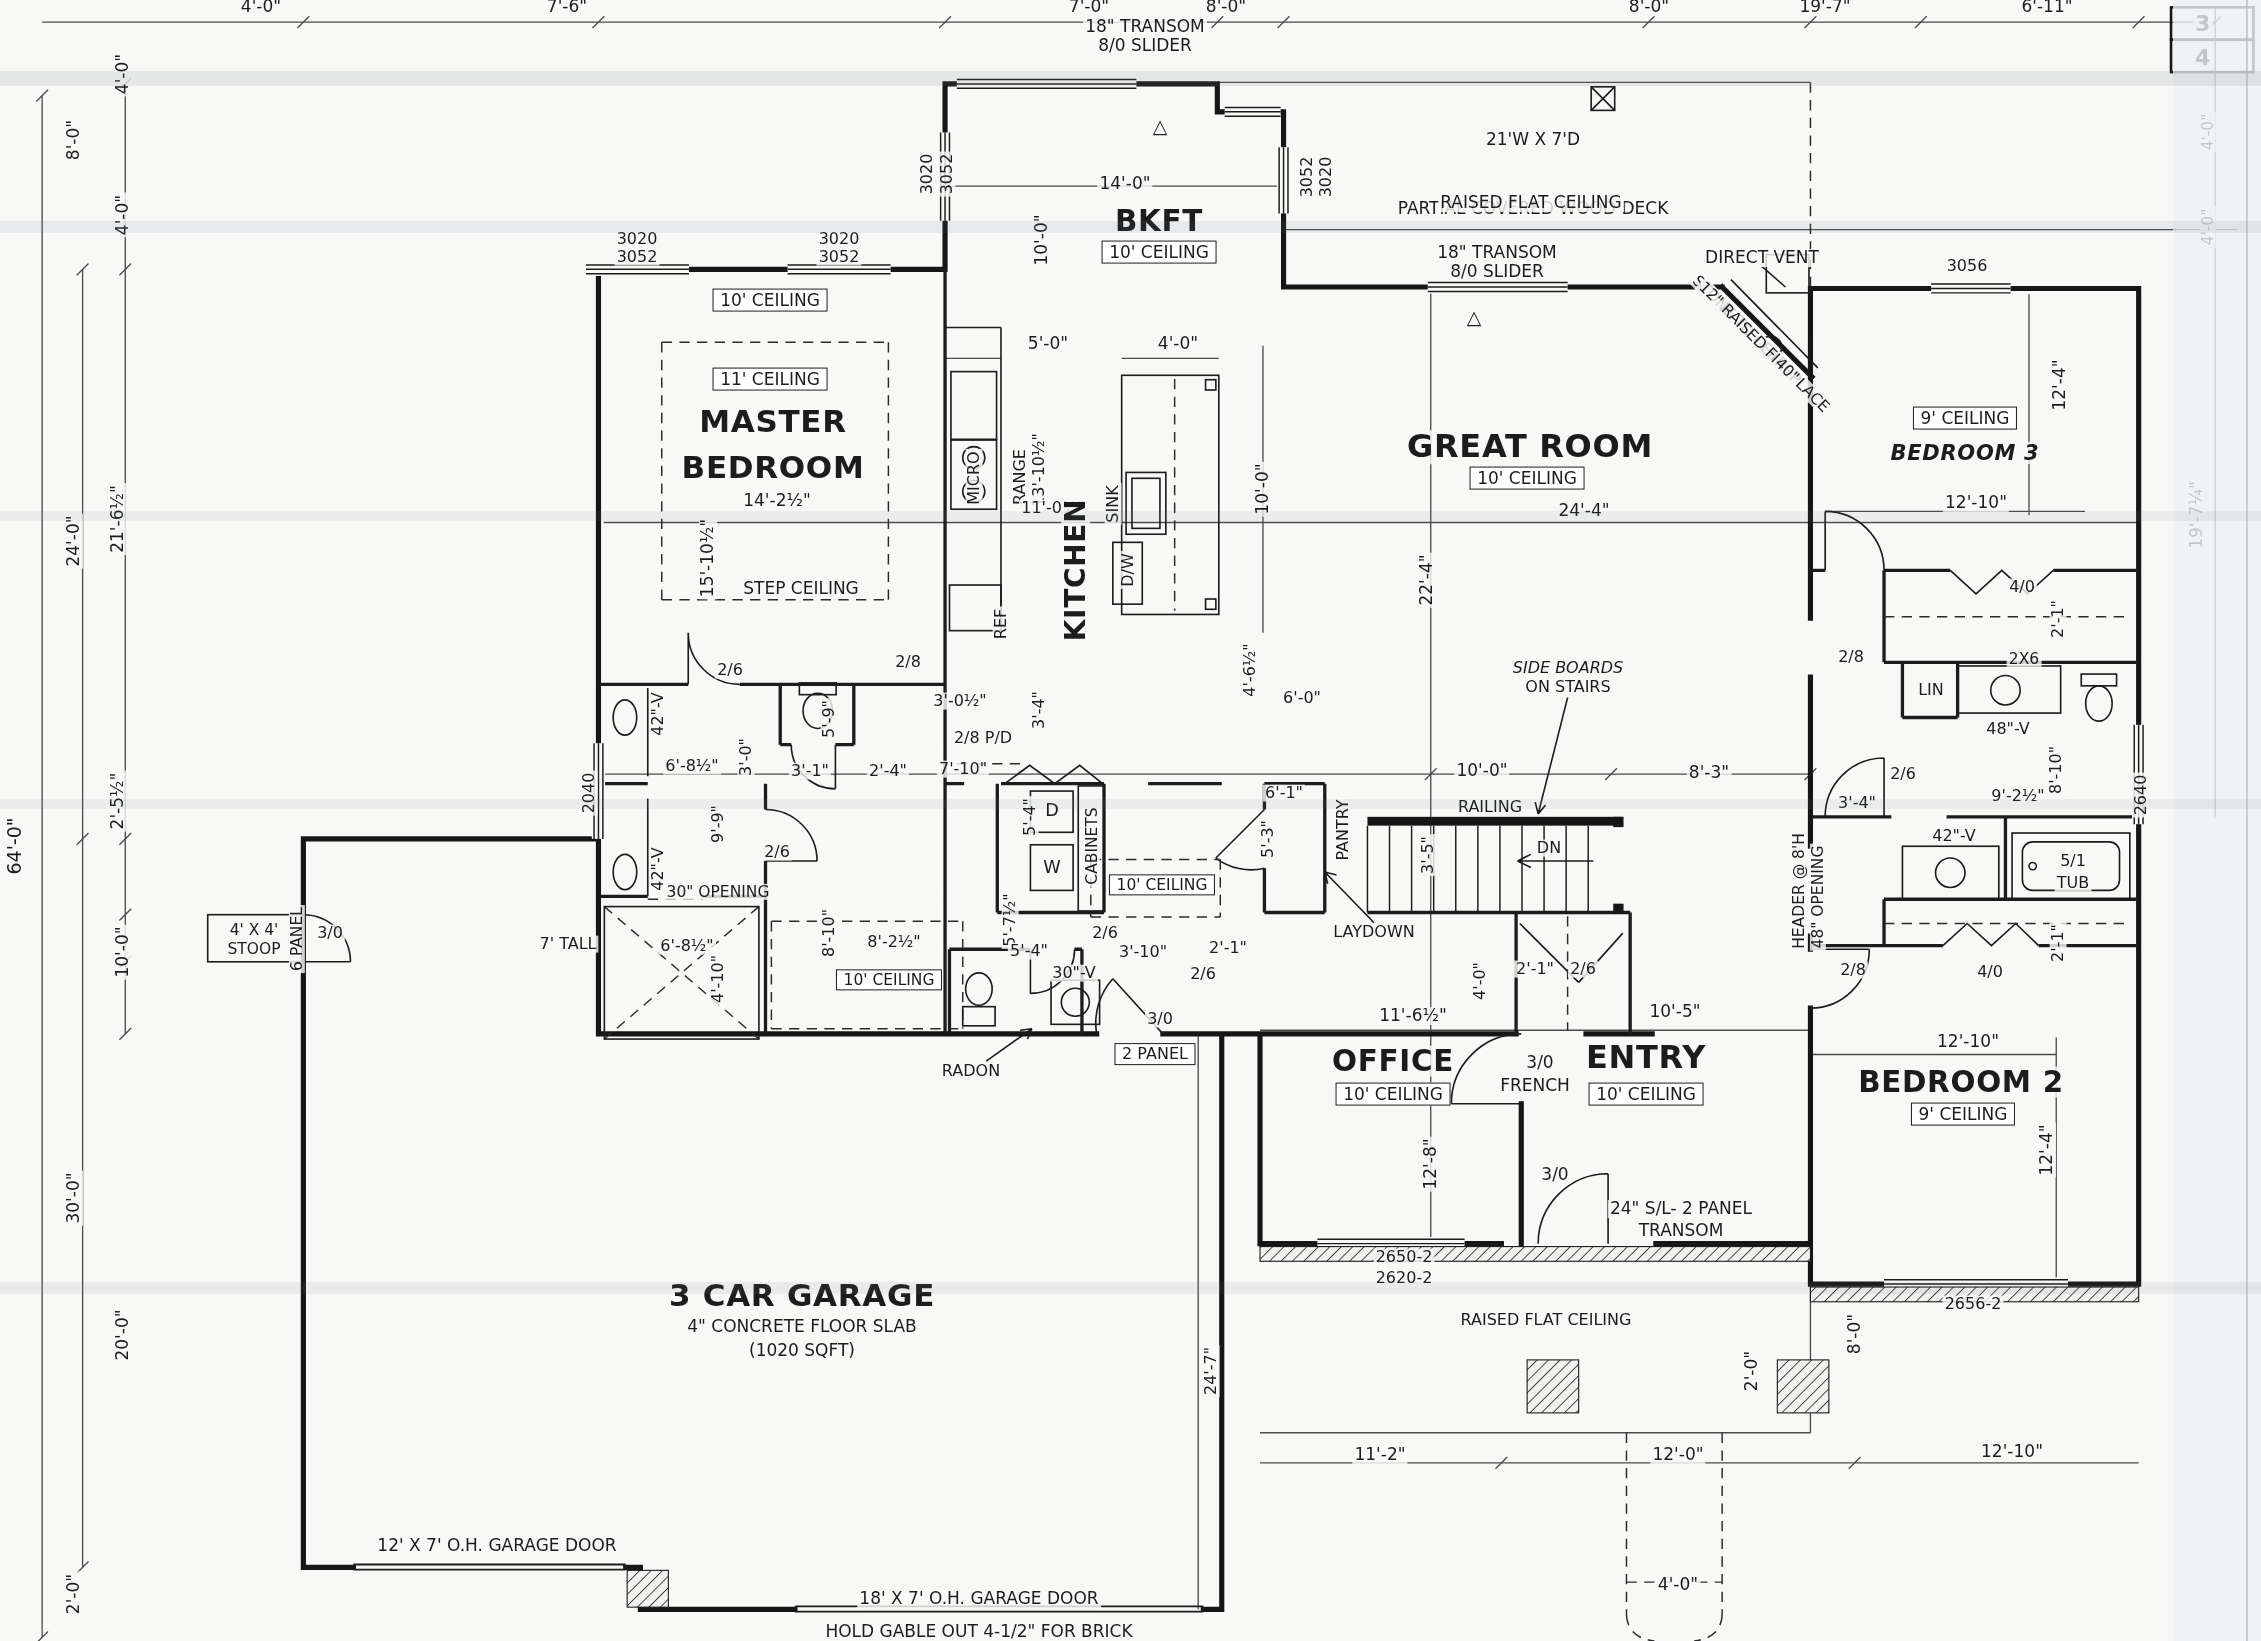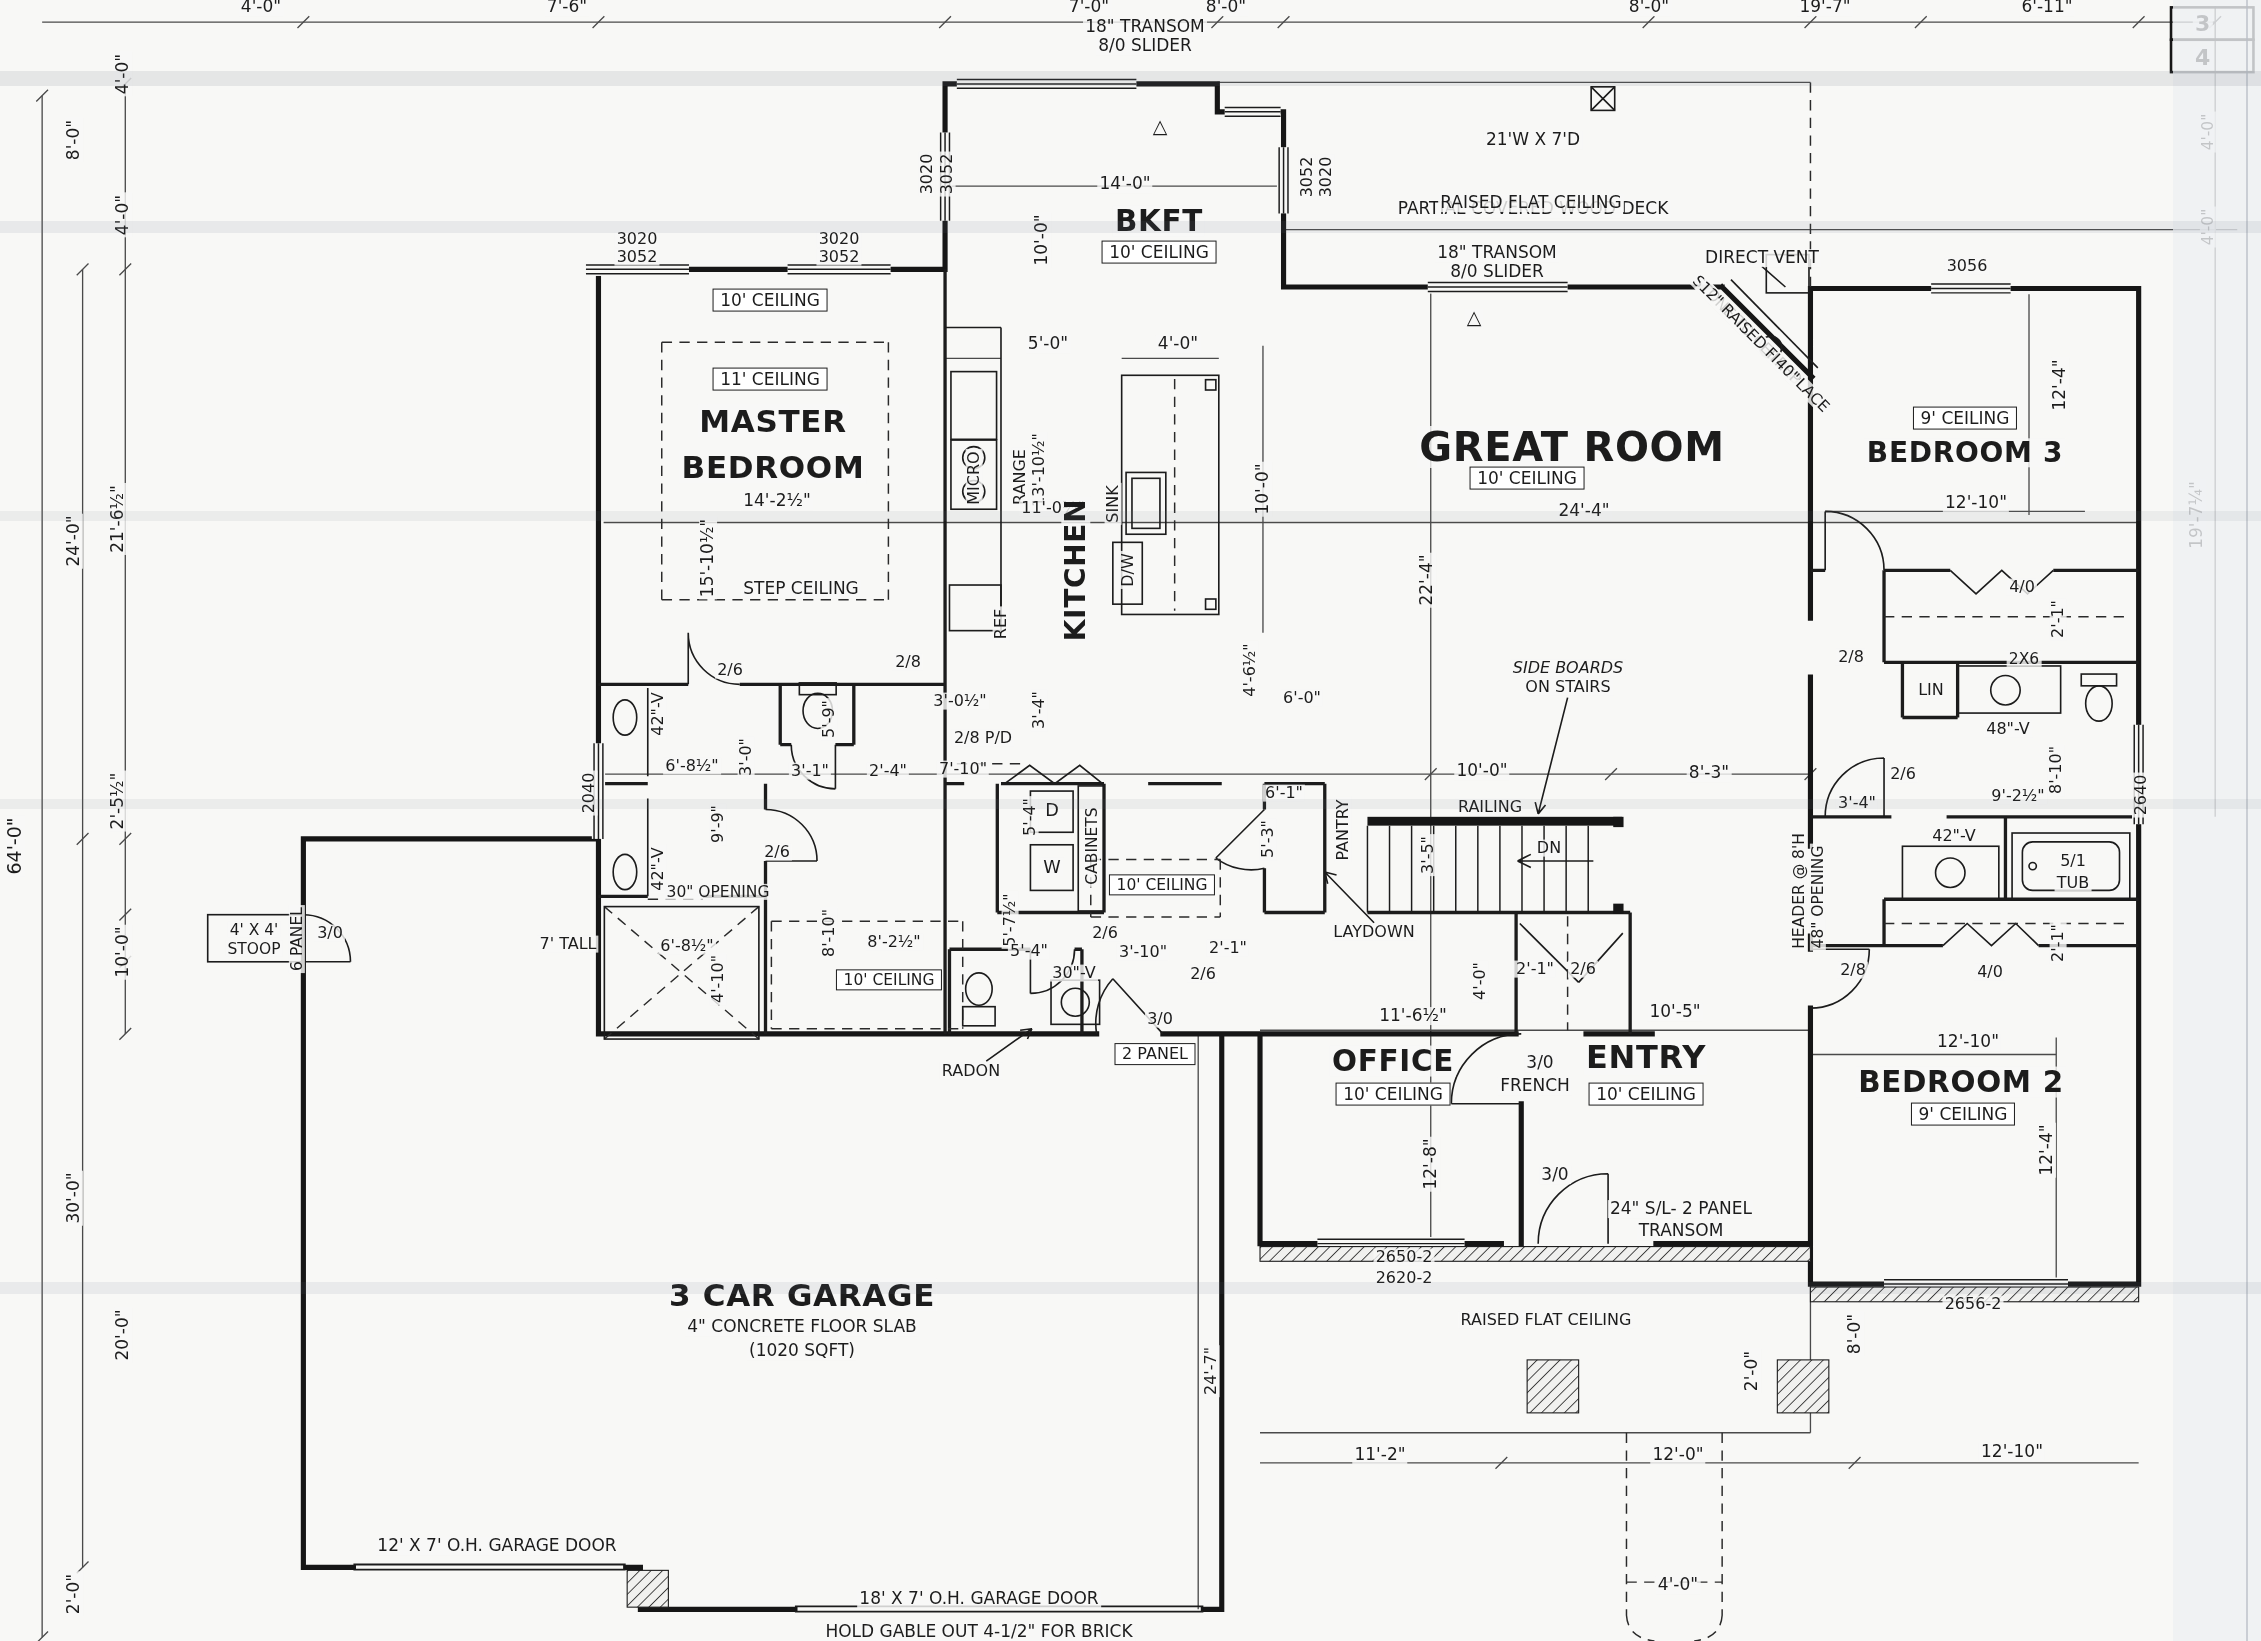--- a/index.html
+++ b/index.html
@@ -307,21 +307,21 @@
       <div class="lbl" style="left: 1053px; top: 508px; font-size: 16px; transform: translate(-50%, -50%);">11'-0½"</div>
       <div class="lbl" style="left: 1048px; top: 344px; font-size: 17px; transform: translate(-50%, -50%);">5'-0"</div>
       <div class="lbl" style="left: 1178px; top: 344px; font-size: 17px; transform: translate(-50%, -50%);">4'-0"</div>
       <div class="lbl" style="left: 1113px; top: 504px; font-size: 16px; transform: translate(-50%, -50%) rotate(-90deg);">SINK</div>
       <div class="lbl" style="left: 1128px; top: 570px; font-size: 16px; transform: translate(-50%, -50%) rotate(-90deg);">D/W</div>
       <div class="lbl" style="left: 1263px; top: 489px; font-size: 17px; transform: translate(-50%, -50%) rotate(-90deg);">10'-0"</div>
       <div class="lbl" style="left: 1001px; top: 624px; font-size: 16px; transform: translate(-50%, -50%) rotate(-90deg);">REF</div>
       <div class="lbl ttl" style="left: 1076px; top: 570px; font-size: 28px; transform: translate(-50%, -50%) rotate(-90deg);">KITCHEN</div>
       <div class="lbl" style="left: 1250px; top: 670px; font-size: 16px; transform: translate(-50%, -50%) rotate(-90deg);">4'-6½"</div>
       <div class="lbl" style="left: 1302px; top: 698px; font-size: 16px; transform: translate(-50%, -50%);">6'-0"</div>
-      <div class="lbl ttl" style="left: 1530px; top: 447px; font-size: 40px; transform: translate(-50%, -50%); margin-left: 42px;">GREAT ROOM</div>
+      <div class="lbl ttl" style="left: 1530px; top: 447px; font-size: 32px; transform: translate(-50%, -50%);">GREAT ROOM</div>
       <div class="lbl boxed" style="left: 1527px; top: 478px; font-size: 17px; transform: translate(-50%, -50%);">10' CEILING</div>
       <div class="lbl" style="left: 1584px; top: 511px; font-size: 17px; transform: translate(-50%, -50%);">24'-4"</div>
       <div class="lbl" style="left: 1427px; top: 580px; font-size: 17px; transform: translate(-50%, -50%) rotate(-90deg);">22'-4"</div>
       <div class="lbl" style="left: 1747px; top: 330px; font-size: 15.5px; transform: translate(-50%, -50%) rotate(45deg);">STONE TO CEILING</div>
       <div class="lbl" style="left: 1764px; top: 347px; font-size: 15.5px; transform: translate(-50%, -50%) rotate(45deg);">12" RAISED FIREPLACE</div>
       <div class="lbl" style="left: 1787px; top: 370px; font-size: 15.5px; transform: translate(-50%, -50%) rotate(45deg);">40"</div>
       <div class="lbl" style="left: 1568px; top: 668px; font-size: 16px; transform: translate(-50%, -50%); font-style: italic;">SIDE BOARDS</div>
       <div class="lbl" style="left: 1568px; top: 687px; font-size: 16px; transform: translate(-50%, -50%);">ON STAIRS</div>
       <div class="lbl" style="left: 1482px; top: 771px; font-size: 17px; transform: translate(-50%, -50%);">10'-0"</div>
       <div class="lbl" style="left: 1709px; top: 773px; font-size: 17px; transform: translate(-50%, -50%);">8'-3"</div>
@@ -346,21 +346,21 @@
       <div class="lbl" style="left: 1143px; top: 952px; font-size: 16px; transform: translate(-50%, -50%);">3'-10"</div>
       <div class="lbl" style="left: 1203px; top: 974px; font-size: 16px; transform: translate(-50%, -50%);">2/6</div>
       <div class="lbl" style="left: 1074px; top: 973px; font-size: 16px; transform: translate(-50%, -50%);">30"-V</div>
       <div class="lbl" style="left: 1160px; top: 1019px; font-size: 16px; transform: translate(-50%, -50%);">3/0</div>
       <div class="lbl boxed" style="left: 1155px; top: 1054px; font-size: 16px; transform: translate(-50%, -50%);">2 PANEL</div>
       <div class="lbl" style="left: 971px; top: 1071px; font-size: 16px; transform: translate(-50%, -50%);">RADON</div>
       <div class="lbl" style="left: 894px; top: 942px; font-size: 16px; transform: translate(-50%, -50%);">8'-2½"</div>
       <div class="lbl boxed" style="left: 889px; top: 980px; font-size: 15.5px; transform: translate(-50%, -50%);">10' CEILING</div>
       <div class="lbl boxed" style="left: 1162px; top: 885px; font-size: 15.5px; transform: translate(-50%, -50%);">10' CEILING</div>
       <div class="lbl boxed" style="left: 1965px; top: 418px; font-size: 17px; transform: translate(-50%, -50%);">9' CEILING</div>
-      <div class="lbl ttl" style="left: 1965px; top: 453px; font-size: 28px; transform: translate(-50%, -50%);">BEDROOM 3</div>
+      <div class="lbl ttl" style="left: 1965px; top: 453px; font-size: 21px; transform: translate(-50%, -50%); font-style: italic;">BEDROOM 3</div>
       <div class="lbl" style="left: 1976px; top: 503px; font-size: 17px; transform: translate(-50%, -50%);">12'-10"</div>
       <div class="lbl" style="left: 2022px; top: 587px; font-size: 16px; transform: translate(-50%, -50%);">4/0</div>
       <div class="lbl" style="left: 2058px; top: 619px; font-size: 16px; transform: translate(-50%, -50%) rotate(-90deg);">2'-1"</div>
       <div class="lbl" style="left: 2008px; top: 659px; font-size: 15.5px; transform: translate(-50%, -50%); margin-left: 16px;">2X6</div>
       <div class="lbl" style="left: 1931px; top: 690px; font-size: 16px; transform: translate(-50%, -50%);">LIN</div>
       <div class="lbl" style="left: 2008px; top: 729px; font-size: 16px; transform: translate(-50%, -50%);">48"-V</div>
       <div class="lbl" style="left: 1851px; top: 657px; font-size: 16px; transform: translate(-50%, -50%);">2/8</div>
       <div class="lbl" style="left: 1903px; top: 774px; font-size: 16px; transform: translate(-50%, -50%);">2/6</div>
       <div class="lbl" style="left: 1857px; top: 803px; font-size: 16px; transform: translate(-50%, -50%);">3'-4"</div>
       <div class="lbl" style="left: 2018px; top: 796px; font-size: 16px; transform: translate(-50%, -50%);">9'-2½"</div>

